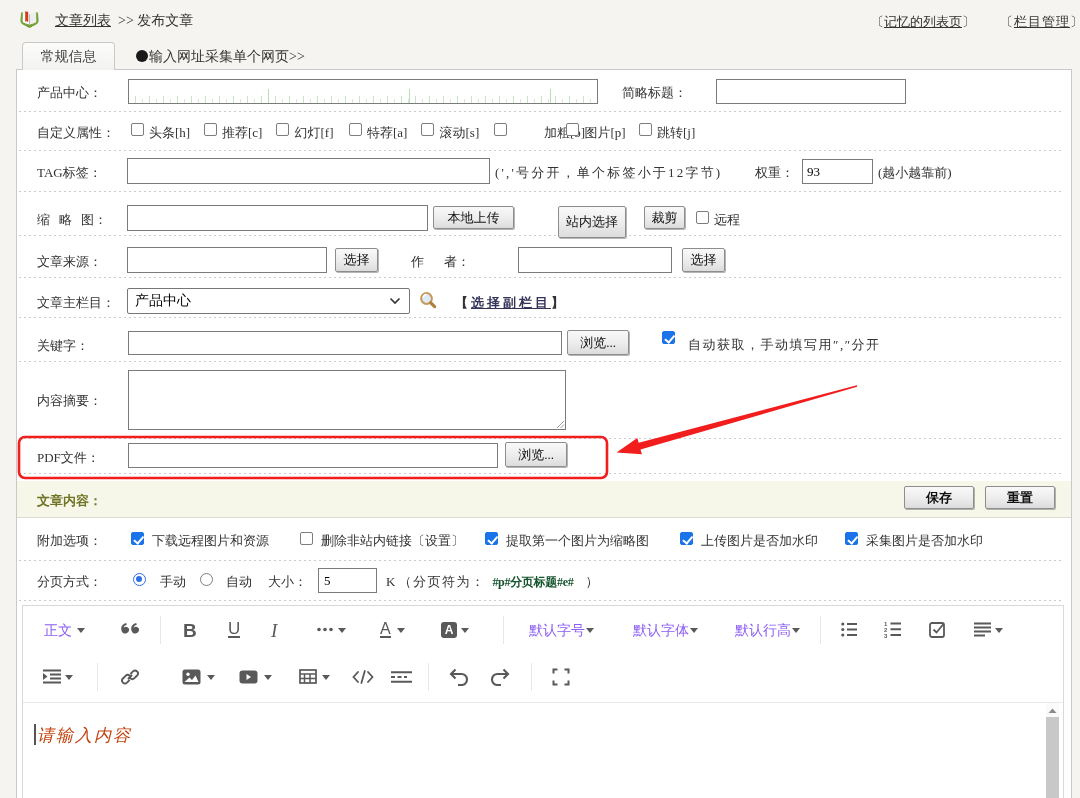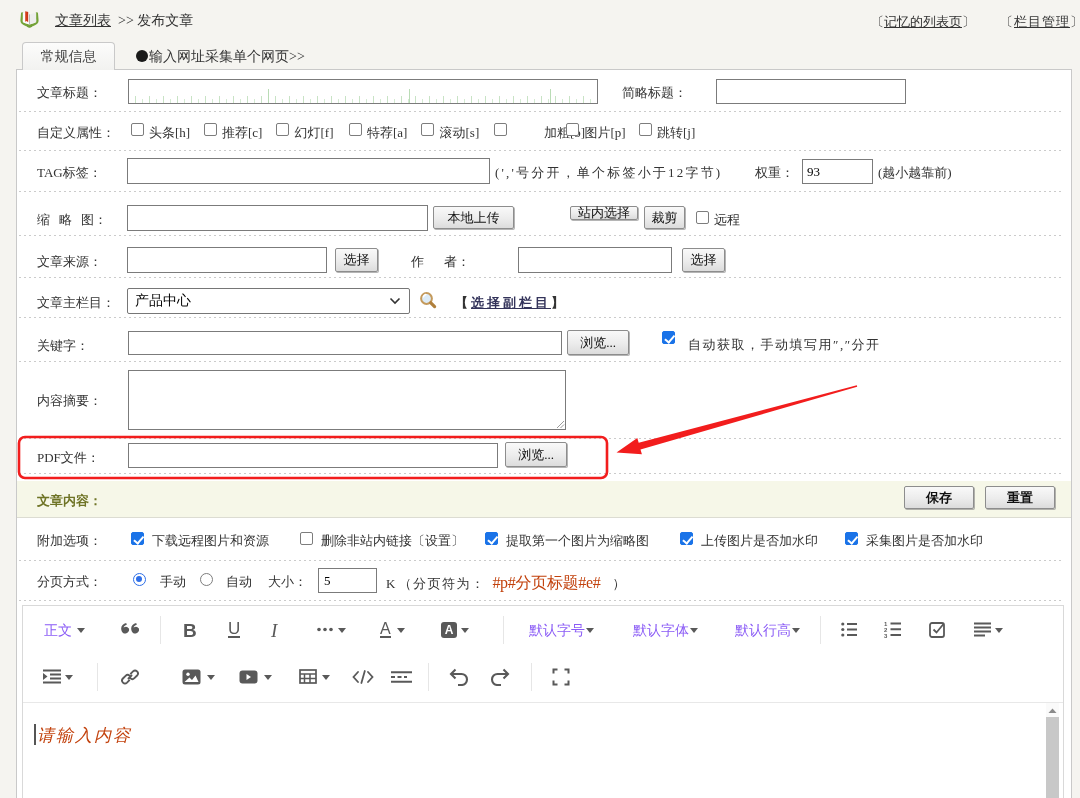--- a/index.html
+++ b/index.html
@@ -69,21 +69,21 @@
     <div class="sep" style="top:165px;"></div>
     <div class="sep" style="top:207px;"></div>
     <div class="sep" style="top:247px;"></div>
     <div class="sep" style="top:291px;"></div>
     <div class="sep" style="top:368px;"></div>
     <div class="sep" style="top:403px;"></div>
     <div class="sep" style="top:490px;"></div>
     <div class="sep" style="top:530px;"></div>
   </div>
 
-  <div class="lab" style="left:37px; top:84px;">文章标题：</div>
+  <div class="lab" style="left:37px; top:84px;">产品中心：</div>
   <input class="inp" id="titleinput" style="left: 128px; top: 79px; width: 470px; height: 25px;">
   <div class="lab" style="left:622px; top:84px;text-align:right;">简略标题：</div>
   <input class="inp" style="left: 716px; top: 79px; width: 190px; height: 25px;">
 
   <div class="lab" style="left:37px; top:124px;">自定义属性：</div>
   <div class="cb" style="left:131px; top:123px;"></div>
     <div class="lab" style="left:149px; top:124px;">头条[h]</div>
   <div class="cb" style="left:203.5px; top:123px;"></div>
     <div class="lab" style="left:222.0px; top:124px;">推荐[c]</div>
   <div class="cb" style="left:276px; top:123px;"></div>
@@ -102,21 +102,21 @@
   <div class="lab" style="left:37px; top:164px;">TAG标签：</div>
   <input class="inp" style="left: 127px; top: 158px; width: 363px; height: 26px;">
   <div class="lab" style="left:495px; top:164px; letter-spacing:2.2px;">(','号分开，单个标签小于12字节)</div>
   <div class="lab" style="left:755px; top:164px;font-family:Liberation Serif, serif;">权重：</div>
   <input class="inp" style="left: 802px; top: 159px; width: 71px; height: 25px; padding-left: 4px; font-size: 13px; font-family: &quot;Liberation Serif&quot;, serif;" value="93">
   <div class="lab" style="left:878px; top:164px;">(越小越靠前)</div>
 
   <div class="lab" style="left:37px; top:211px;">缩<span style="display:inline-block;width:9px;"></span>略<span style="display:inline-block;width:9px;"></span>图：</div>
   <input class="inp" style="left: 127px; top: 205px; width: 301px; height: 26px;">
   <div class="btn" style="left:433px; top:206px; width:81px; height:23px;">本地上传</div>
-  <div class="btn" style="left:558px; top:206px; width:68px; height:14px;margin-left:12px;">站内选择</div>
+  <div class="btn" style="left:558px; top:206px; width:68px; height:32px;">站内选择</div>
   <div class="btn" style="left:644px; top:206px; width:41px; height:23px;">裁剪</div>
   <div class="cb" style="left:696px; top:211px;"></div>
   <div class="lab" style="left:714px; top:211px;">远程</div>
 
   <div class="lab" style="left:37px; top:253px;">文章来源：</div>
   <input class="inp" style="left: 127px; top: 247px; width: 200px; height: 26px;">
   <div class="btn" style="left:335px; top:248px; width:43px; height:24px;">选择</div>
   <div class="lab" style="left:411px; top:253px;">作<span style="display:inline-block;width:20px;"></span>者：</div>
   <input class="inp" style="left: 518px; top: 247px; width: 154px; height: 26px;">
   <div class="btn" style="left:682px; top:248px; width:43px; height:24px;">选择</div>
@@ -169,21 +169,21 @@
   <div class="cb on" style="left:845px; top:532px;"></div>
     <div class="lab" style="left:866px; top:532px;">采集图片是否加水印</div>
 
   <div class="lab" style="left:37px; top:573px;">分页方式：</div>
   <div class="rd on" style="left:133px; top:573px;"></div>
     <div class="lab" style="left:160px; top:573px;">手动</div>
   <div class="rd" style="left:200px; top:573px;"></div>
     <div class="lab" style="left:226px; top:573px;">自动</div>
   <div class="lab" style="left:268px; top:573px;">大小：</div>
   <input class="inp" style="left: 318px; top: 568px; width: 59px; height: 25px; padding-left: 5px; font-size: 13px; font-family: &quot;Liberation Serif&quot;, serif;" value="5">
-  <div class="lab" style="left:386px; top:573px;">K<span style="display:inline-block;width:3px;"></span><span style="letter-spacing:1.5px;">（分页符为：</span><span style="display:inline-block;width:7px;"></span><span style="color:#c2410c; font-size:16px; letter-spacing:-0.3px;">#p#分页标题#e#</span><span style="display:inline-block;width:12px;"></span>）</div>
+  <div class="lab" style="left:386px; top:573px;">K<span style="display:inline-block;width:3px;"></span><span style="letter-spacing:1.5px;">（分页符为：</span><span style="display:inline-block;width:7px;"></span><span style="color:#14532d; font-size:12px; letter-spacing:-0.3px;font-weight:bold;">#p#分页标题#e#</span><span style="display:inline-block;width:12px;"></span>）</div>
 
   <div class="abs" id="editor" style="left:22px; top:605px; width:1042px; height:193px; background:#fff; border:1px solid #d9d9d9; border-bottom:none;">
     <div class="abs" style="left:0; top:96px; width:100%; border-top:1px solid #e8e8e8;"></div>
   </div>
 
   <div class="tbtxt" style="left:44px; top:622px;">正文</div>
   <span class="tri abs" style="left:77px; top:628px;"></span>
   <svg class="ticon" style="left:121px; top:623px;" width="18" height="14" viewBox="0 0 18 14">
     <path d="M7.9 5.4 A3.9 3.9 0 1 1 0.3 6.8 C-0.4 3.4 1.8 0.8 5.2 0 L5.8 1.7 C3.9 2.3 2.8 3.3 2.6 4.6 A3.9 3.9 0 0 1 7.9 5.4 Z" fill="#595959"></path>
     <path d="M17.9 5.4 A3.9 3.9 0 1 1 10.3 6.8 C9.6 3.4 11.8 0.8 15.2 0 L15.8 1.7 C13.9 2.3 12.8 3.3 12.6 4.6 A3.9 3.9 0 0 1 17.9 5.4 Z" fill="#595959"></path>

